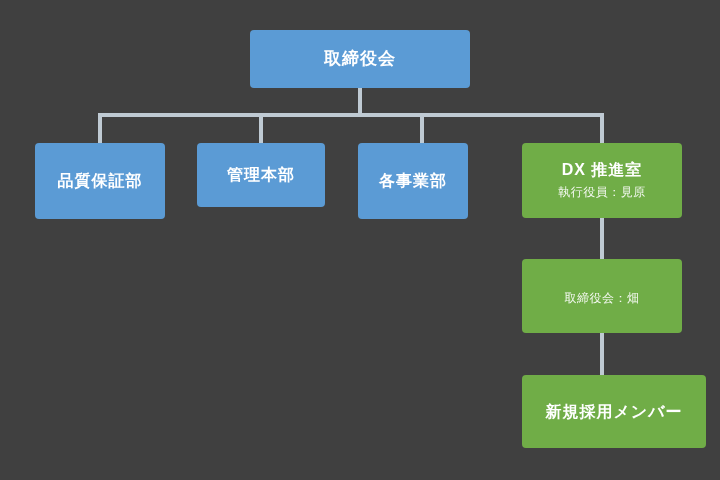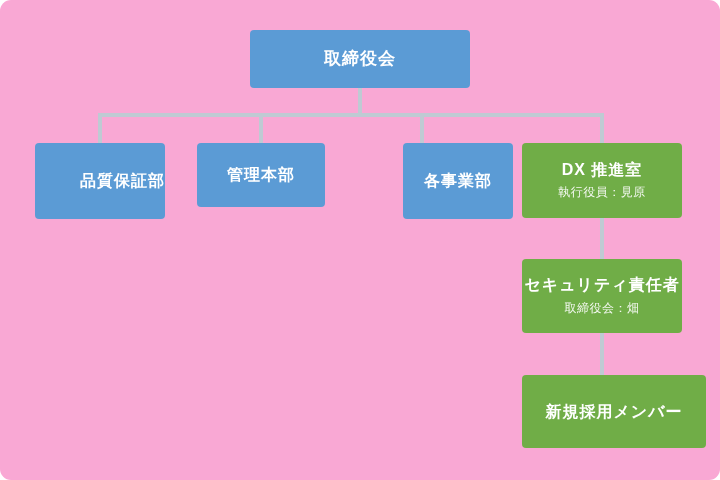--- a/index.html
+++ b/index.html
@@ -5,23 +5,22 @@
   html, body {
     margin: 0;
     padding: 0;
     background: #ffffff;
     font-family: "Liberation Sans", "DejaVu Sans", sans-serif;
   }
   .canvas {
     position: relative;
     width: 720px;
     height: 480px;
-    background: #f9a8d4;
+    background: #404040;
     overflow: hidden;
-    border-radius: 11px;
   }
   .node {
     position: absolute;
     border-radius: 4px;
     display: flex;
     flex-direction: column;
     align-items: center;
     justify-content: center;
     text-align: center;
     color: #ffffff;
@@ -43,23 +42,23 @@
     letter-spacing: 0.5px;
     margin-top: 5px;
     color: rgba(255,255,255,0.92);
   }
   .connector {
     position: absolute;
     background: #BFCAD3;
   }
   
   .n-root { left: 250px; top: 30px;  width: 220px; height: 58px; }
-  .n-d0   { left: 35px;  top: 143px; width: 130px; height: 76px; align-items: flex-end; }
+  .n-d0   { left: 35px;  top: 143px; width: 130px; height: 76px; }
   .n-d1   { left: 197px; top: 143px; width: 128px; height: 64px; }
-  .n-d2   { left: 358px; top: 143px; width: 110px; height: 76px; margin-left: 45px; }
+  .n-d2   { left: 358px; top: 143px; width: 110px; height: 76px; }
   .n-d3   { left: 522px; top: 143px; width: 160px; height: 75px; }
   .n-c0   { left: 522px; top: 259px; width: 160px; height: 74px; }
   .n-c1   { left: 522px; top: 375px; width: 184px; height: 73px; }
 
   .c-root-stem { left: 358px; top: 88px;  width: 4px;   height: 29px; }
   .c-hbar      { left: 98px;  top: 113px; width: 506px; height: 4px;  }
   .c-drop0     { left: 98px;  top: 113px; width: 4px;   height: 30px; }
   .c-drop1     { left: 259px; top: 113px; width: 4px;   height: 30px; }
   .c-drop2     { left: 420px; top: 113px; width: 4px;   height: 30px; }
   .c-drop3     { left: 600px; top: 113px; width: 4px;   height: 30px; }
@@ -92,20 +91,19 @@
   </div>
   <div class="node node--blue n-d2">
     <span class="node__label">各事業部</span>
   </div>
   <div class="node node--green n-d3">
     <span class="node__label">DX 推進室</span>
     <span class="node__sublabel">執行役員：見原</span>
   </div>
 
   <div class="node node--green n-c0">
-    <span class="node__label">セキュリティ責任者</span>
     <span class="node__sublabel">取締役会：畑</span>
   </div>
   <div class="node node--green n-c1">
     <span class="node__label">新規採用メンバー</span>
   </div>
 
 </div>
 
 </body></html>

